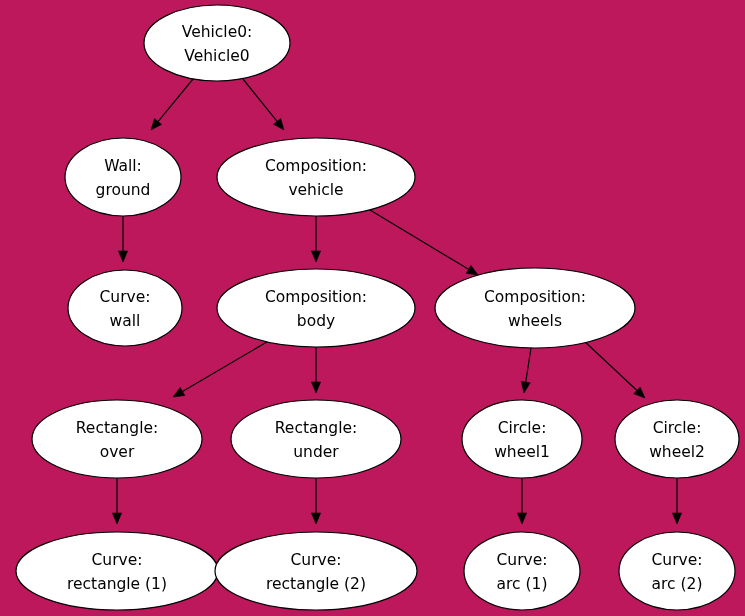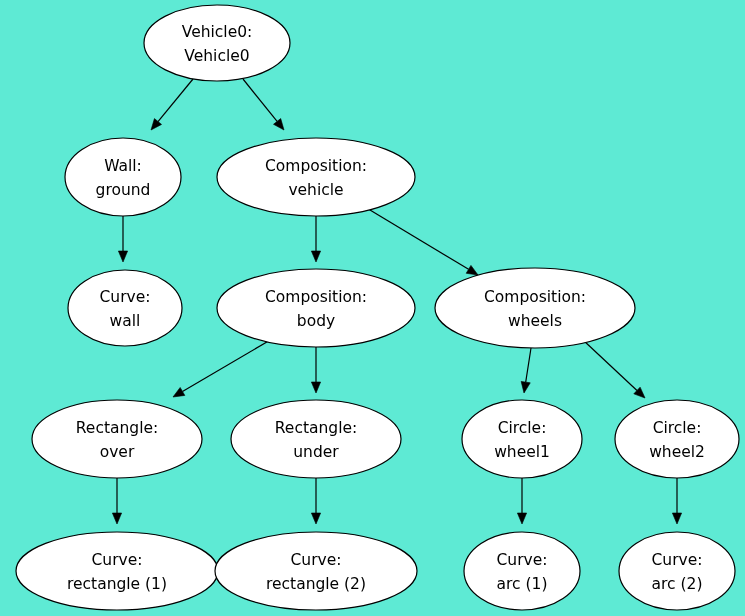--- a/index.html
+++ b/index.html
@@ -4,21 +4,21 @@
 <style>
   html, body {
     margin: 0;
     padding: 0;
     background: #ffffff;
   }
   #canvas {
     position: relative;
     width: 745px;
     height: 616px;
-    background: #5eead4;
+    background: #be185d;
     overflow: hidden;
     font-family: "DejaVu Sans", sans-serif;
   }
   svg#graph {
     display: block;
     width: 745px;
     height: 616px;
   }
   .node-ellipse {
     fill: #ffffff;

